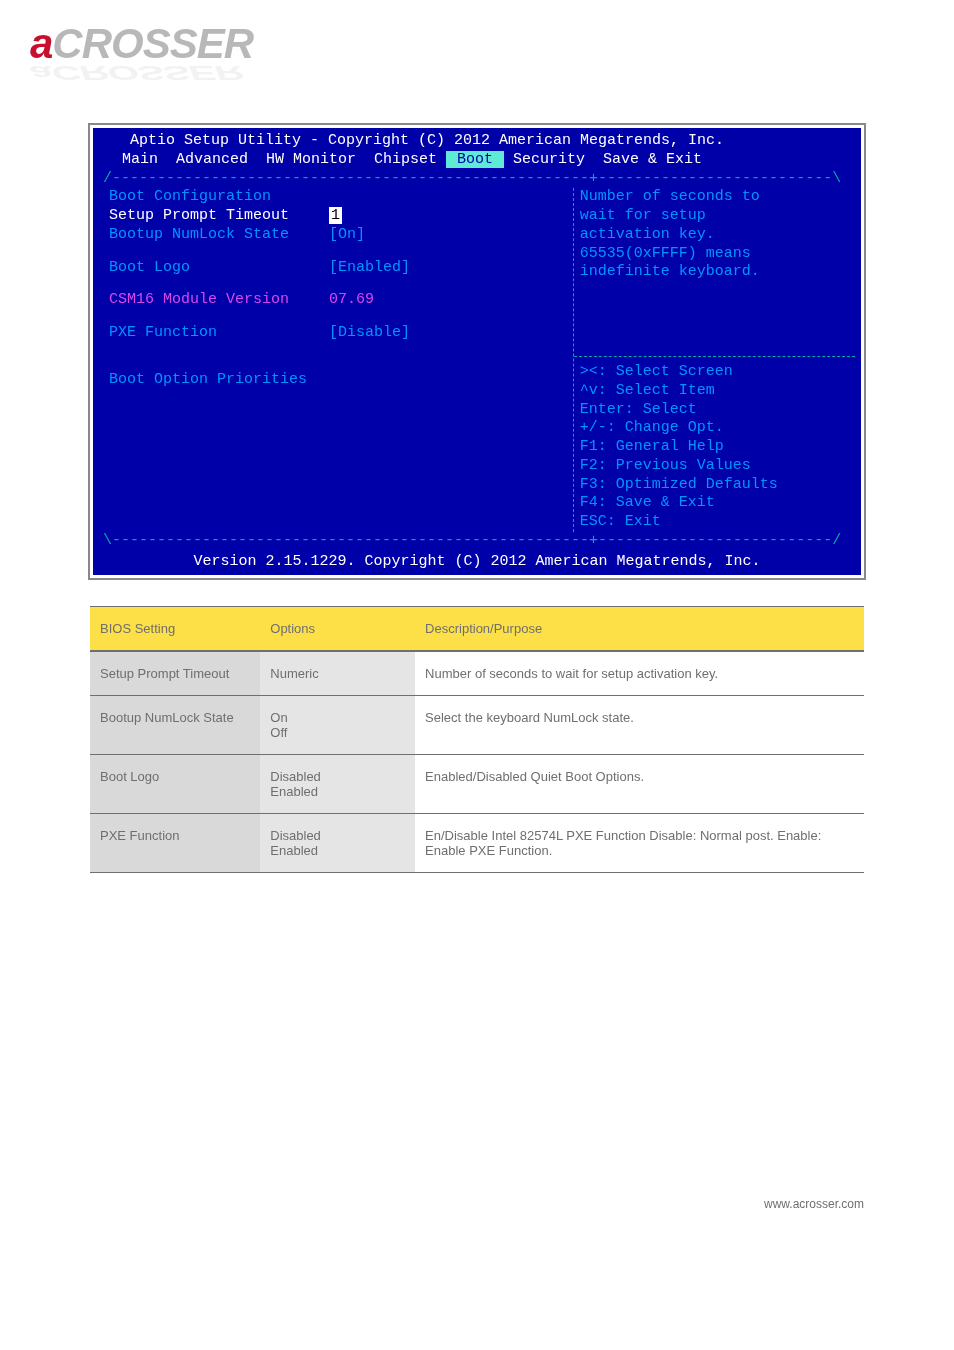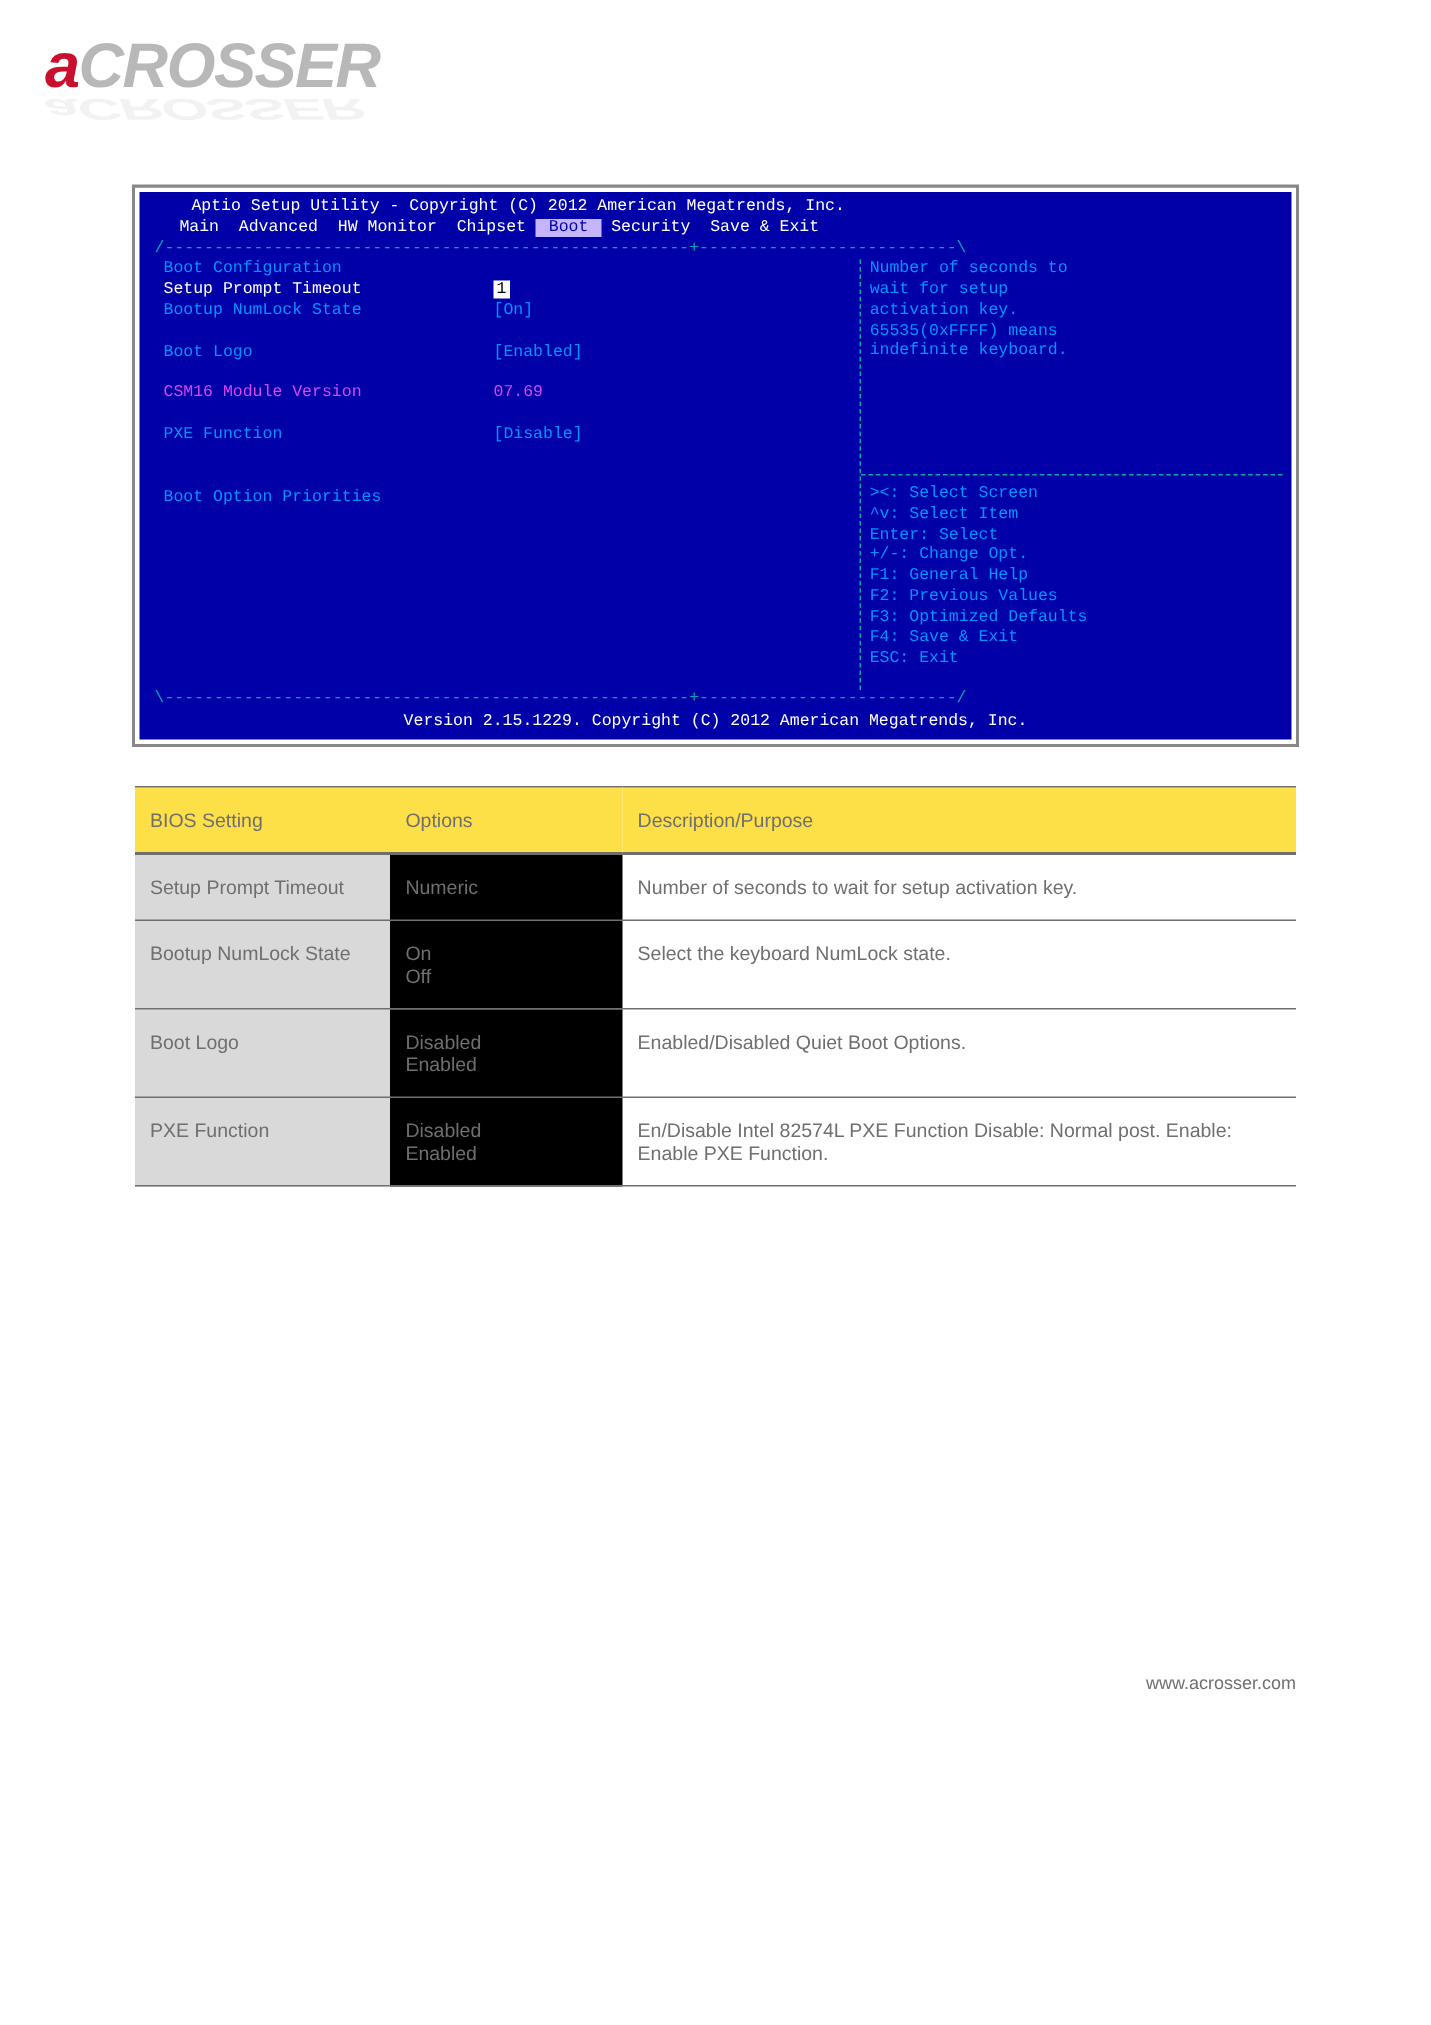--- a/index.html
+++ b/index.html
@@ -35,37 +35,37 @@
     letter-spacing: -1px;
   }
   .content {
     padding: 30px 90px 0 90px;
   }
   .bios-box {
     background: #0000a8;
     border: 3px solid #fff;
     outline: 2px solid #888;
     font-family: "Courier New", monospace;
-    font-size: 11px;
+    font-size: 15px;
     color: #fff;
     line-height: 1.25;
     position: relative;
     overflow: hidden;
   }
   .bios-header {
     text-align: left;
     padding: 4px 0 0 28px;
     white-space: pre;
   }
   .bios-tabs {
     padding: 0 0 0 20px;
     white-space: pre;
   }
   .tab-sel {
-    background: #c4b5fd;
+    background: #5eead4;
     color: #0000a8;
     padding: 0 2px;
   }
   .bios-divider {
     color: #00a8a8;
     white-space: pre;
     overflow: hidden;
     padding: 0 10px;
   }
   .bios-body {
@@ -117,21 +117,21 @@
     border-top: 1px solid #6f6f6f;
     font-weight: normal;
   }
   table.settings tbody td {
     color: #6f6f6f;
   }
   table.settings tbody td:first-child {
     background: #d9d9d9;
   }
   table.settings tbody td:nth-child(2) {
-    background: #000000;
+    background: #e5e5e5;
   }
   .footer {
     position: relative;
     margin-top: 300px;
     padding: 20px 90px 30px 0;
     text-align: right;
     color: #8a8a8a;
     font-size: 15px;
   }
   .footer-url {

